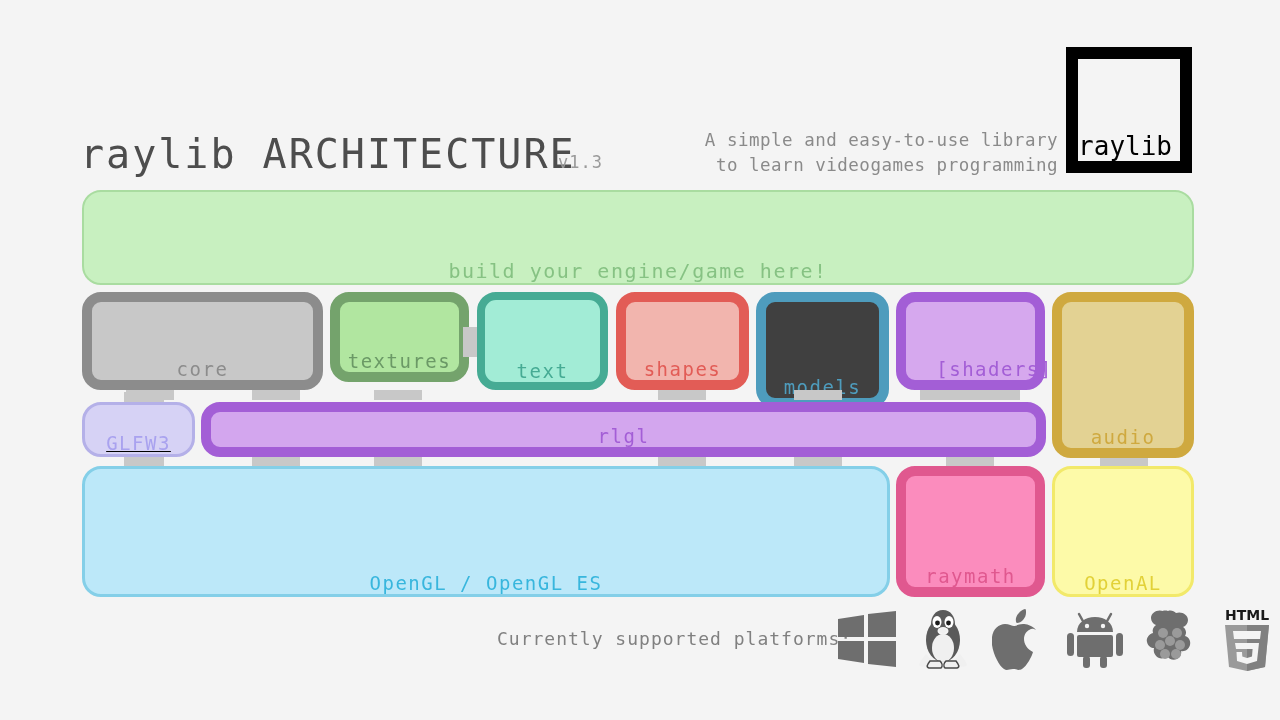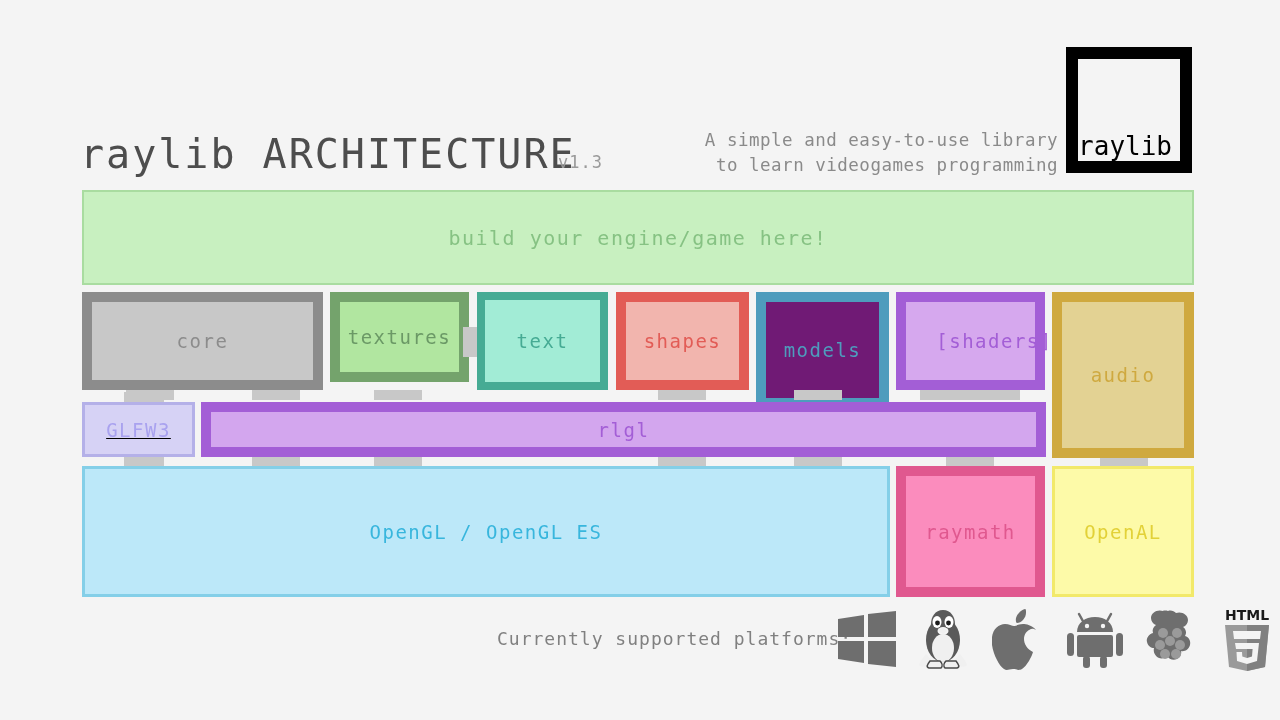--- a/index.html
+++ b/index.html
@@ -70,22 +70,23 @@
     color: #000000;
     letter-spacing: 0px;
     line-height: 1;
   }
 
   
   .box {
     position: absolute;
     box-sizing: border-box;
     display: flex;
-    align-items: center;
+    align-items: flex-end;
     justify-content: center;
+    border-radius: 19px;
   }
   .box-label {
     font-size: 19px;
     letter-spacing: 1.5px;
     white-space: nowrap;
   }
 
   
   .tab {
     position: absolute;
@@ -150,21 +151,21 @@
       </div>
       <div class="tab" style="left: 374px; top: 390px; width: 48px; height: 10px;"></div>
       <div class="tab" style="left: 463px; top: 327px; width: 14px; height: 30px;"></div>
       <div class="box" style="left: 477px; top: 292px; width: 131px; height: 98px; background: rgb(162, 236, 214); border: 8px solid rgb(70, 171, 148);">
         <span class="box-label" style="color: rgb(70, 171, 148);">text</span>
       </div>
       <div class="box" style="left: 616px; top: 292px; width: 133px; height: 98px; background: rgb(242, 181, 174); border: 10px solid rgb(226, 92, 86);">
         <span class="box-label" style="color: rgb(226, 92, 86);">shapes</span>
       </div>
       <div class="tab" style="left: 658px; top: 390px; width: 48px; height: 10px;"></div>
-      <div class="box" style="left: 756px; top: 292px; width: 133px; height: 116px; background: #701a75; border: 10px solid rgb(78, 156, 189);">
+      <div class="box" style="left: 756px; top: 292px; width: 133px; height: 116px; background: #404040; border: 10px solid rgb(78, 156, 189);">
         <span class="box-label" style="color: rgb(78, 156, 189);">models</span>
       </div>
       <div class="tab" style="left: 794px; top: 390px; width: 48px; height: 10px;"></div>
       <div class="box" style="left: 896px; top: 292px; width: 149px; height: 98px; background: rgb(214, 168, 238); border: 10px solid rgb(163, 94, 214);">
         <span class="box-label" style="color: rgb(163, 94, 214); margin-left: 48px;">[shaders]</span>
       </div>
       <div class="tab" style="left: 920px; top: 390px; width: 100px; height: 10px;"></div>
       <div class="box" style="left: 1052px; top: 292px; width: 142px; height: 166px; background: rgb(227, 210, 147); border: 10px solid rgb(207, 169, 63);">
         <span class="box-label" style="color: rgb(207, 169, 63);">audio</span>
       </div>

